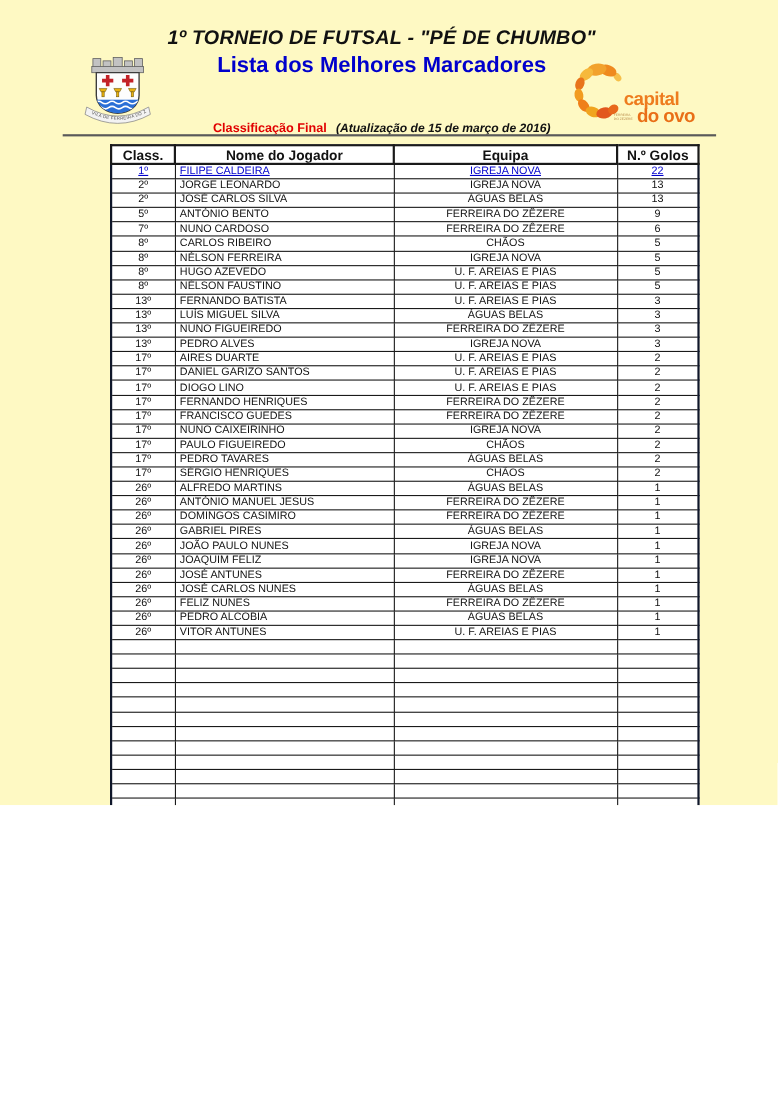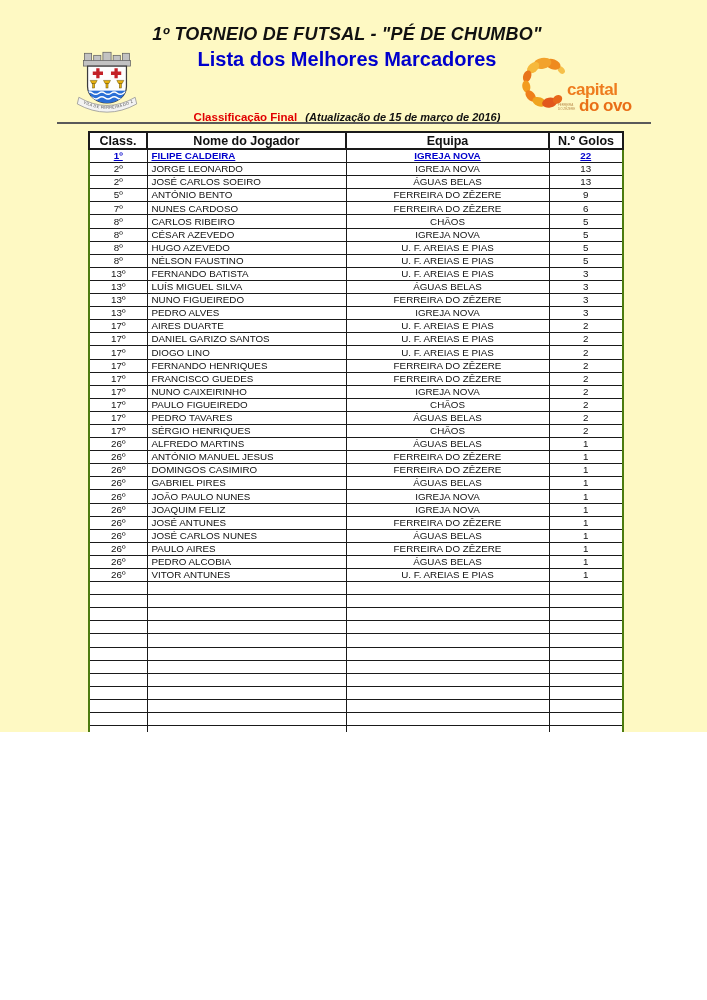--- a/index.html
+++ b/index.html
@@ -17,34 +17,34 @@
   }
   .classline{
     position:absolute;top:99px;left:0;width:694px;text-align:center;font-size:11.5px;margin-top:12px;
   }
   .classline .red{color:#e10000;font-weight:bold;}
   .classline .note{color:#111;font-weight:bold;font-style:italic;margin-left:5px;font-size:11px;}
   .crest{position:absolute;left:64px;top:46px;width:86px;height:76px;}
   .ovo{position:absolute;left:516px;top:53px;width:116px;height:66px;}
   .divider{position:absolute;left:57px;top:122px;width:594px;height:2px;background:#5a5a5a;}
   table.scorers{
-    position:absolute;left:88px;top:131px;width:534px;
+    position:absolute;left:100px;top:131px;width:534px;
     border-collapse:collapse;table-layout:fixed;background:#fff;
-    border:2px solid #4d7c0f;
+    border:2px solid #0f172a;
   }
   table.scorers th{
     border:2px solid #1a1a1a;height:15px;padding:0 2px;
     font-size:12.5px;font-weight:bold;color:#111;text-align:center;overflow:hidden;white-space:nowrap;
   }
   table.scorers td{
     border:1.5px solid #1a1a1a;height:12.1px;padding:0 1px;
     font-size:9.8px;line-height:1;color:#111;text-align:center;overflow:hidden;white-space:nowrap;
   }
   table.scorers td:nth-child(2){text-align:left;padding-left:4px;}
-  table.scorers tr.leader td{color:#0000cc;font-weight:bold;text-decoration:underline;}
+  table.scorers tr.leader td{color:#0000cc;font-weight:normal;text-decoration:underline;}
 </style>
 </head>
 <body>
 
 <div class="page">
 
   <div class="title">1º TORNEIO DE FUTSAL - "PÉ DE CHUMBO"</div>
 
   <svg class="crest" viewBox="0 0 84 74">
     <g fill="#c2c2c2" stroke="#5e5e5e" stroke-width="0.7">
@@ -140,45 +140,45 @@
           <td>22</td>
         </tr>
         <tr>
           <td>2º</td>
           <td>JORGE LEONARDO</td>
           <td>IGREJA NOVA</td>
           <td>13</td>
         </tr>
         <tr>
           <td>2º</td>
-          <td>JOSÉ CARLOS SOEIRO</td>
+          <td>JOSÉ CARLOS SILVA</td>
           <td>ÁGUAS BELAS</td>
           <td>13</td>
         </tr>
         <tr>
           <td>5º</td>
           <td>ANTÓNIO BENTO</td>
           <td>FERREIRA DO ZÊZERE</td>
           <td>9</td>
         </tr>
         <tr>
           <td>7º</td>
-          <td>NUNES CARDOSO</td>
+          <td>NUNO CARDOSO</td>
           <td>FERREIRA DO ZÊZERE</td>
           <td>6</td>
         </tr>
         <tr>
           <td>8º</td>
           <td>CARLOS RIBEIRO</td>
           <td>CHÃOS</td>
           <td>5</td>
         </tr>
         <tr>
           <td>8º</td>
-          <td>CÉSAR AZEVEDO</td>
+          <td>NÉLSON FERREIRA</td>
           <td>IGREJA NOVA</td>
           <td>5</td>
         </tr>
         <tr>
           <td>8º</td>
           <td>HUGO AZEVEDO</td>
           <td>U. F. AREIAS E PIAS</td>
           <td>5</td>
         </tr>
         <tr>
@@ -308,21 +308,21 @@
           <td>1</td>
         </tr>
         <tr>
           <td>26º</td>
           <td>JOSÉ CARLOS NUNES</td>
           <td>ÁGUAS BELAS</td>
           <td>1</td>
         </tr>
         <tr>
           <td>26º</td>
-          <td>PAULO AIRES</td>
+          <td>FELIZ NUNES</td>
           <td>FERREIRA DO ZÊZERE</td>
           <td>1</td>
         </tr>
         <tr>
           <td>26º</td>
           <td>PEDRO ALCOBIA</td>
           <td>ÁGUAS BELAS</td>
           <td>1</td>
         </tr>
         <tr>

